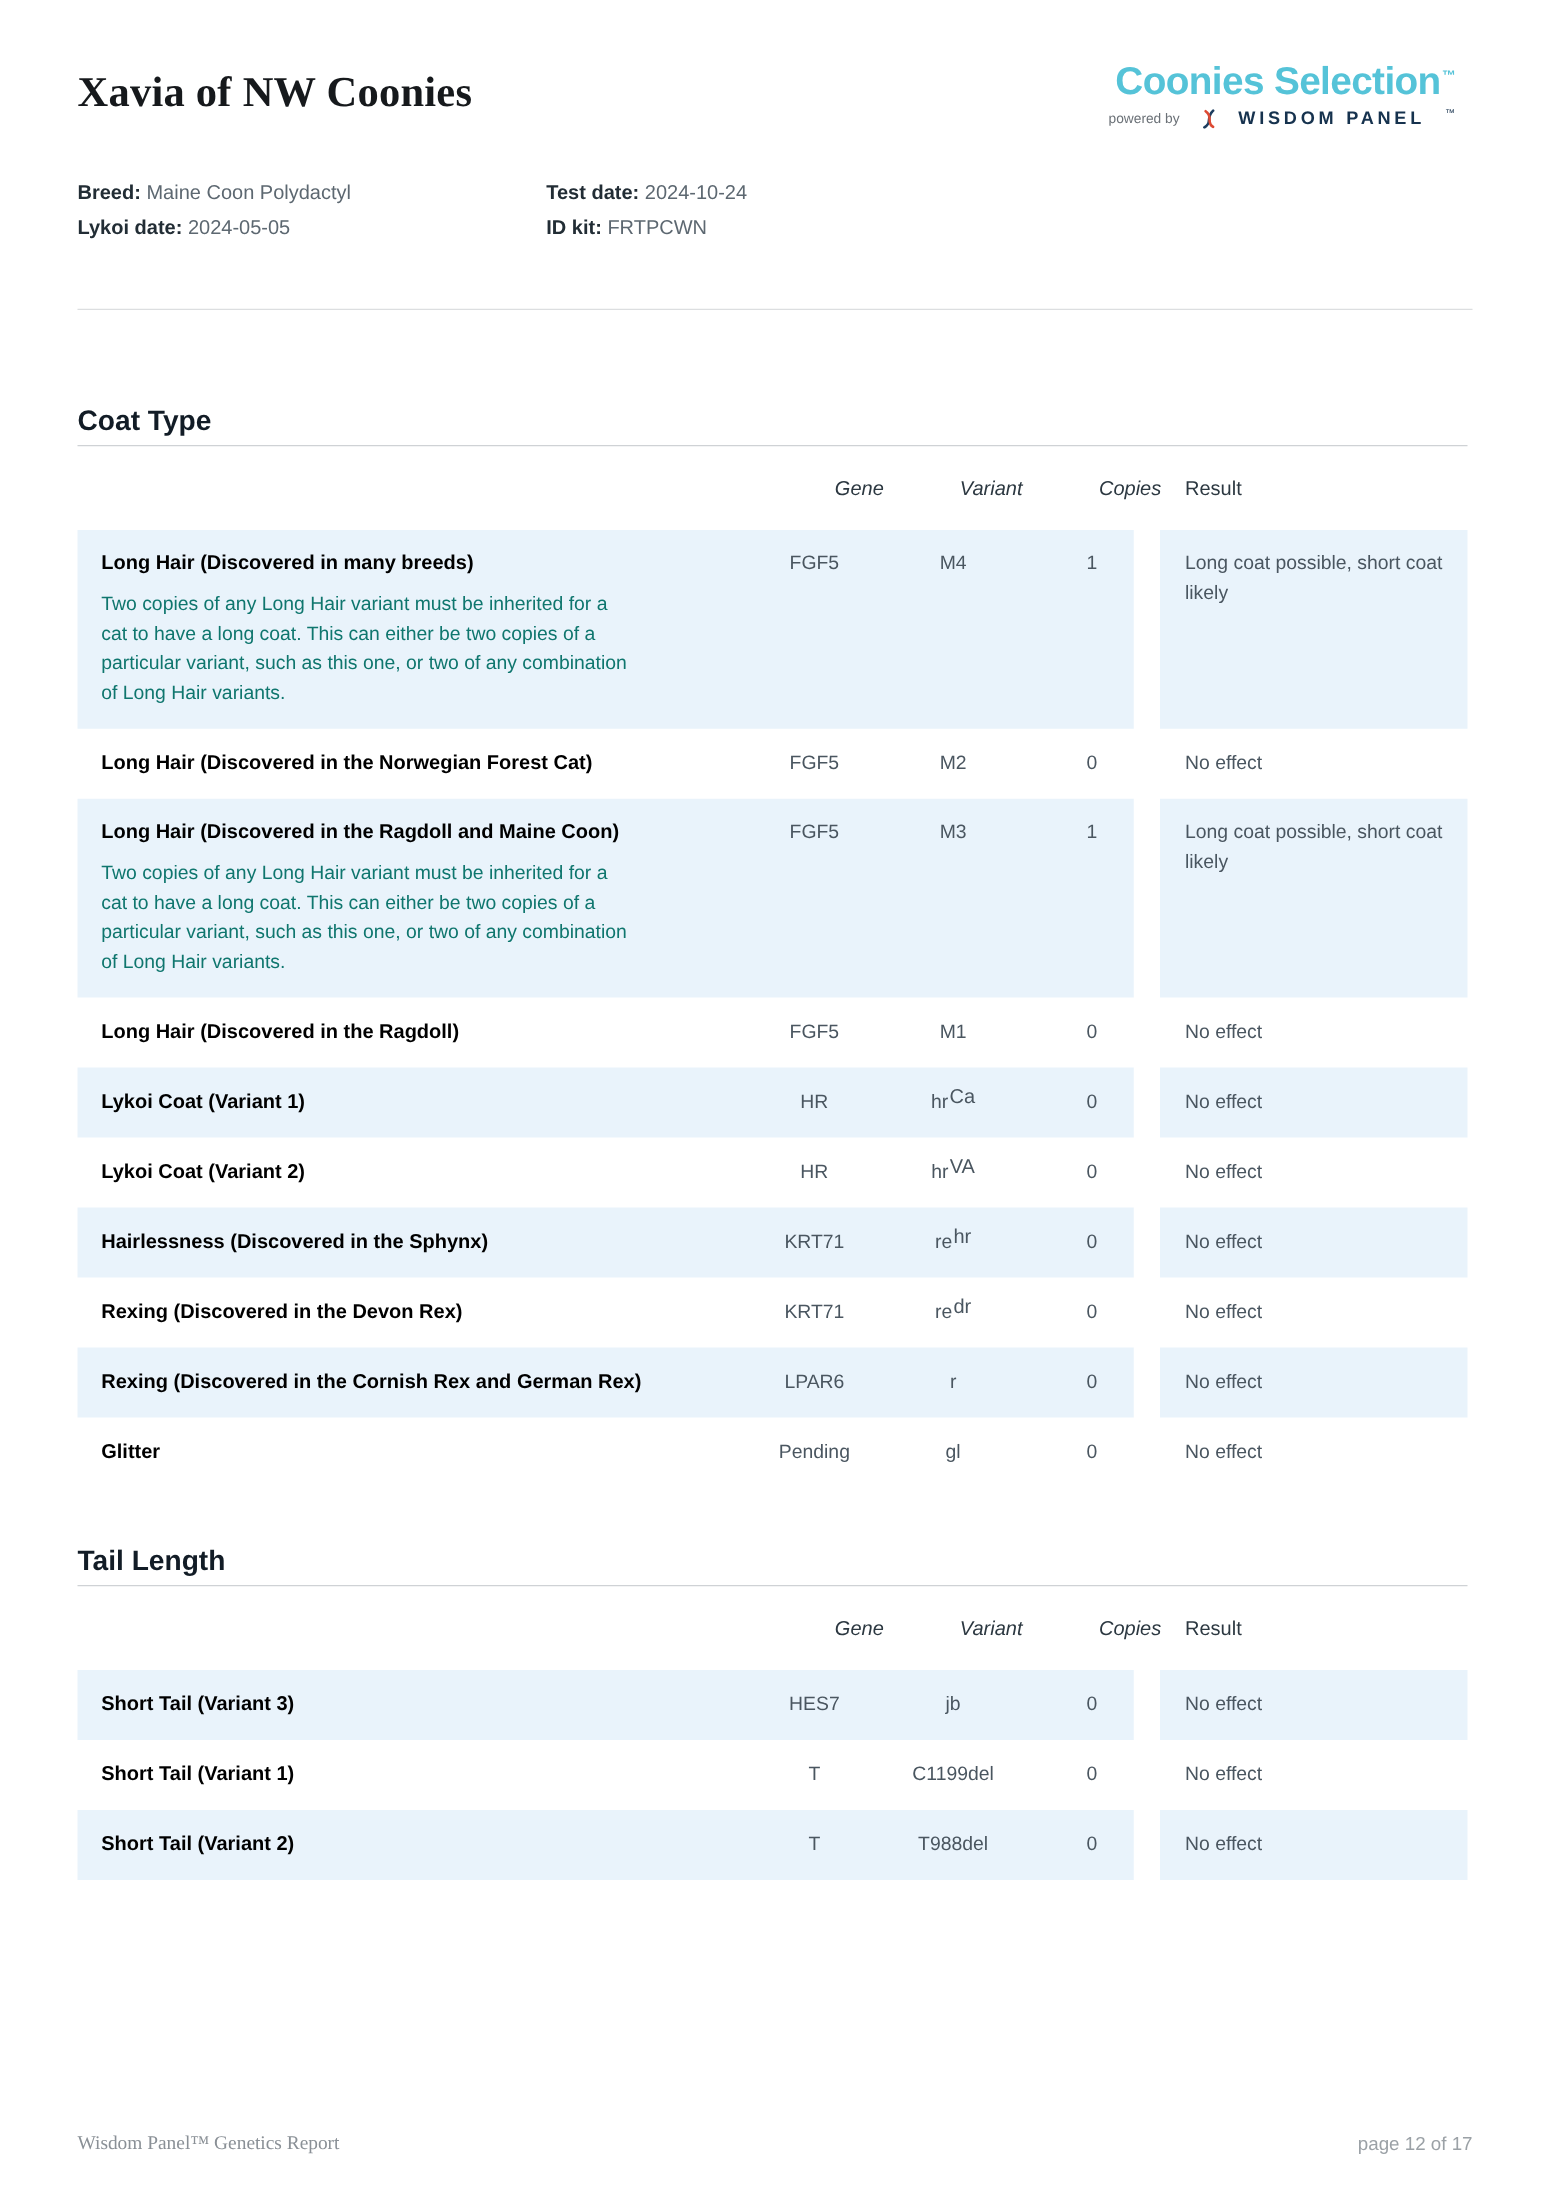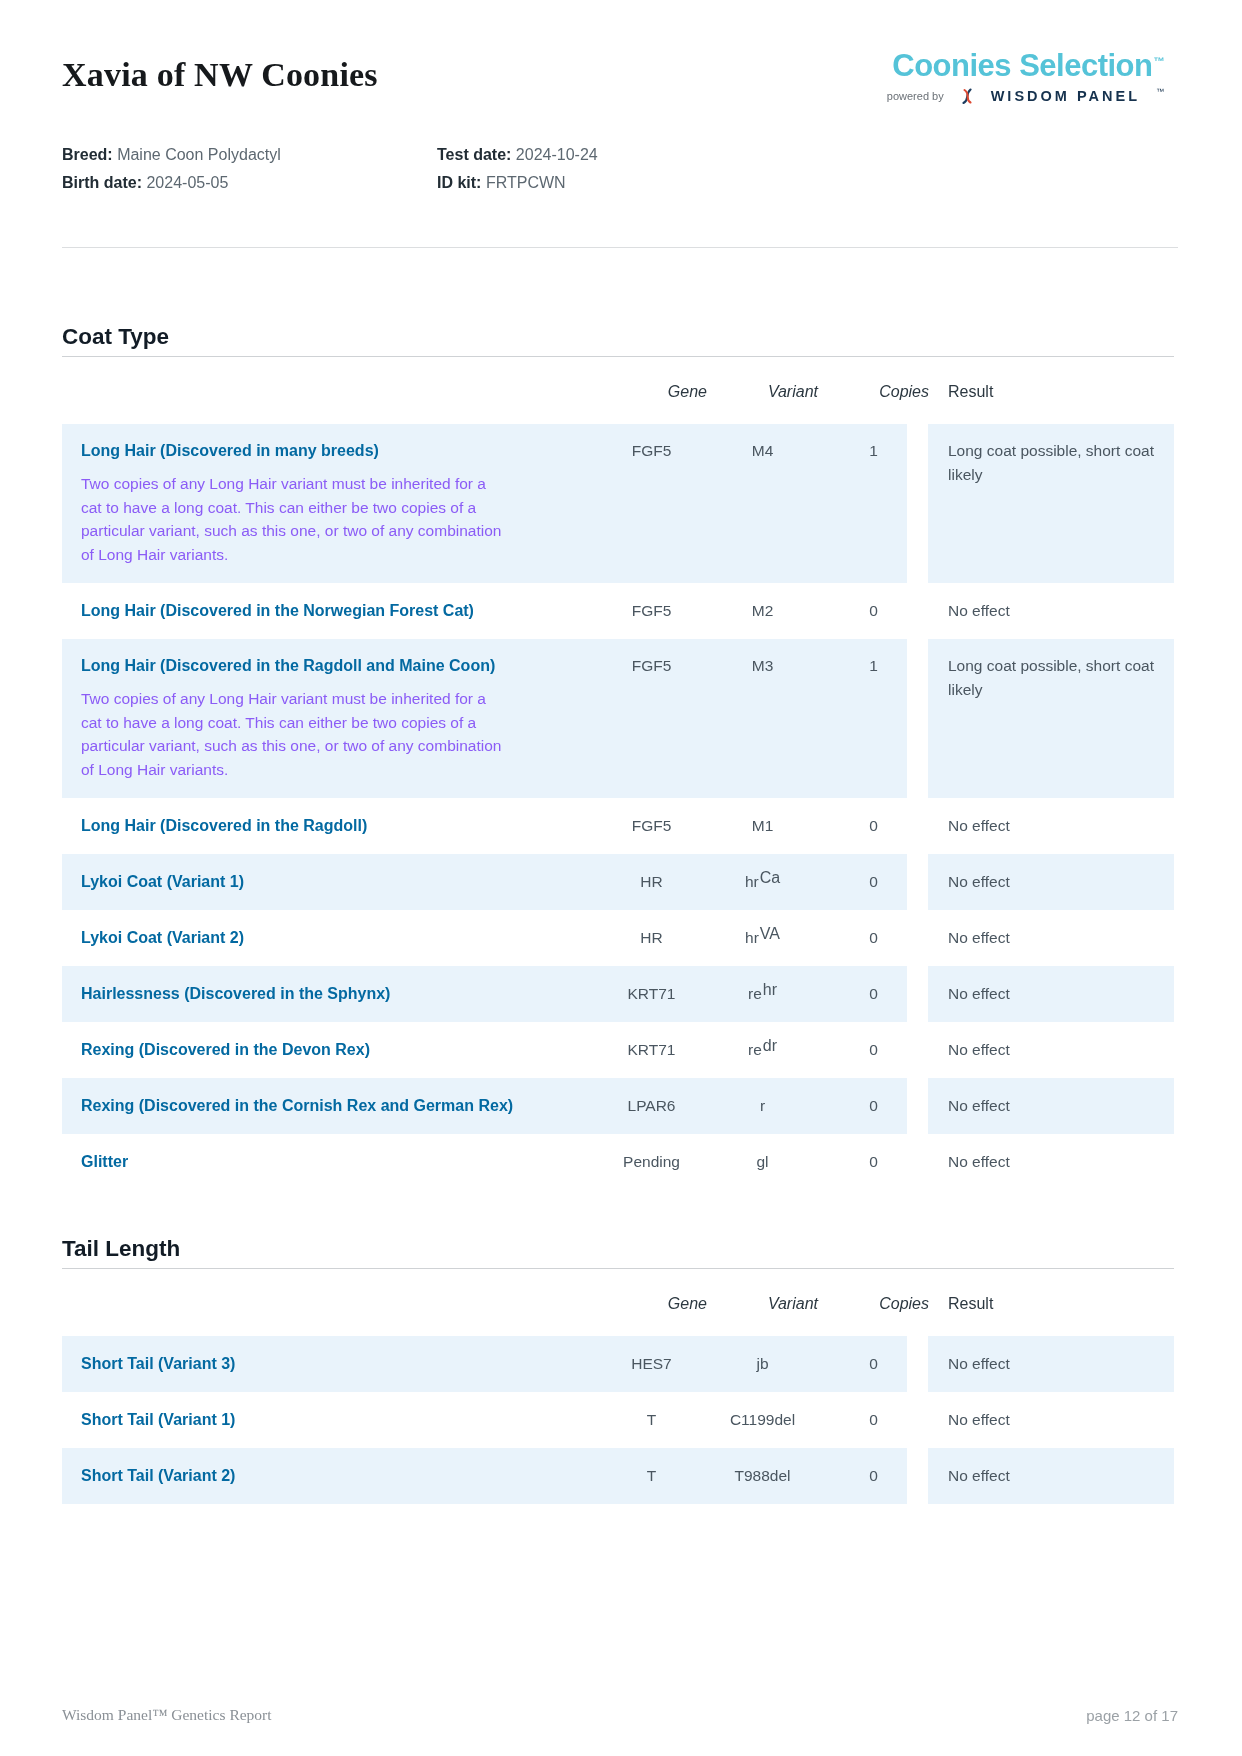--- a/index.html
+++ b/index.html
@@ -46,22 +46,22 @@
   .tbody { margin-top:20px; position:relative; }
   .gap-stripe { position:absolute; left:845px; top:0; bottom:0; width:21px; background:#ffffff; }
 
   .row { position:relative; }
   .row.shaded { background:#e9f3fb; }
   .row.plain { height:56px; align-items:center; }
   .row.descrow { padding-top:15px; padding-bottom:17px; align-items:start; }
   .row.descrow .cell { line-height:24px; }
 
   .label-cell { padding-left:19px; }
-  .trait-name { font-size:16px; font-weight:700; color:#0369a1; }
-  .trait-desc { margin-top:9px; font-size:15.5px; line-height:23.5px; color:#8b5cf6; width:424px; font-weight:400; }
+  .trait-name { font-size:16px; font-weight:700; color:#000000; }
+  .trait-desc { margin-top:9px; font-size:15.5px; line-height:23.5px; color:#0f766e; width:424px; font-weight:400; }
   .cell-c { text-align:center; font-size:15.5px; color:#4a5660; }
   .cell-result { padding-left:19px; padding-right:16px; font-size:15.5px; line-height:23.5px; color:#4a5660; }
   .sup { font-size:16px; position:relative; top:-4.5px; margin-left:1px; }
 
   
   .footer-left {
     position:absolute; left:62px; top:1706px;
     font-family:"Liberation Serif", serif; font-size:15.5px; color:#8a9096;
   }
   .footer-right { position:absolute; right:64px; top:1707px; font-size:15px; color:#9ba1a6; }
@@ -83,21 +83,21 @@
           <path d="M10.5 15.5 C4.5 12 11 7.5 4.5 3" stroke="#dd4a33" stroke-width="2.1" stroke-linecap="round"></path>
         </svg>
       </span>
       <span class="wp">WISDOM PANEL</span>
       <span class="wptm">™</span>
     </div>
   </div>
 
   <div class="info info-left">
     <div><span class="lbl">Breed:</span> <span class="val">Maine Coon Polydactyl</span></div>
-    <div><span class="lbl">Birth date:</span> <span class="val">2024-05-05</span></div>
+    <div><span class="lbl">Lykoi date:</span> <span class="val">2024-05-05</span></div>
   </div>
 
   <div class="info info-right">
     <div><span class="lbl">Test date:</span> <span class="val">2024-10-24</span></div>
     <div><span class="lbl">ID kit:</span> <span class="val">FRTPCWN</span></div>
   </div>
 
   <div class="top-divider"></div>
 
   <div class="section" id="section-0">

